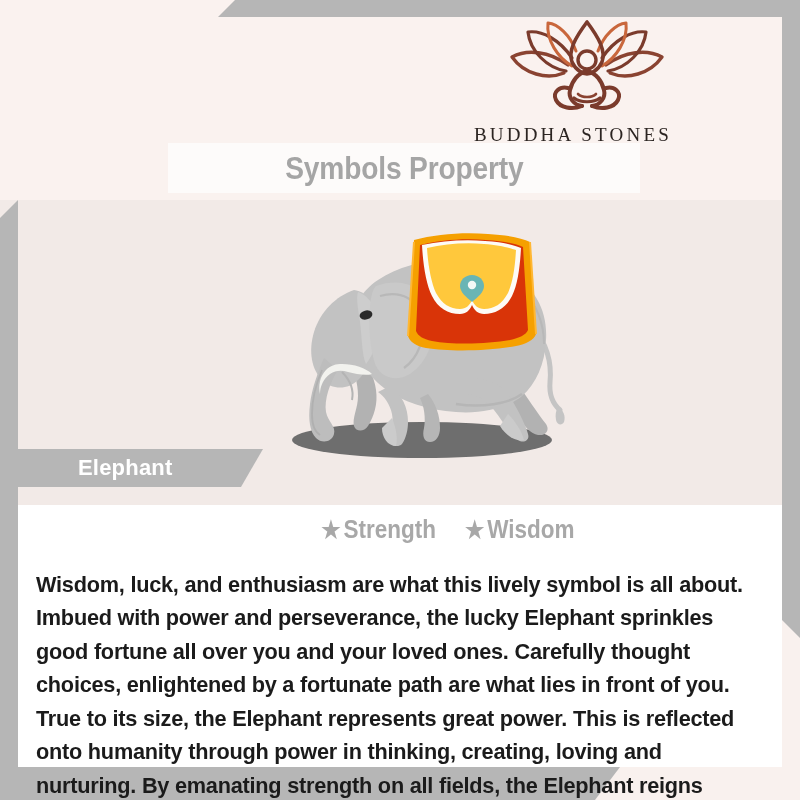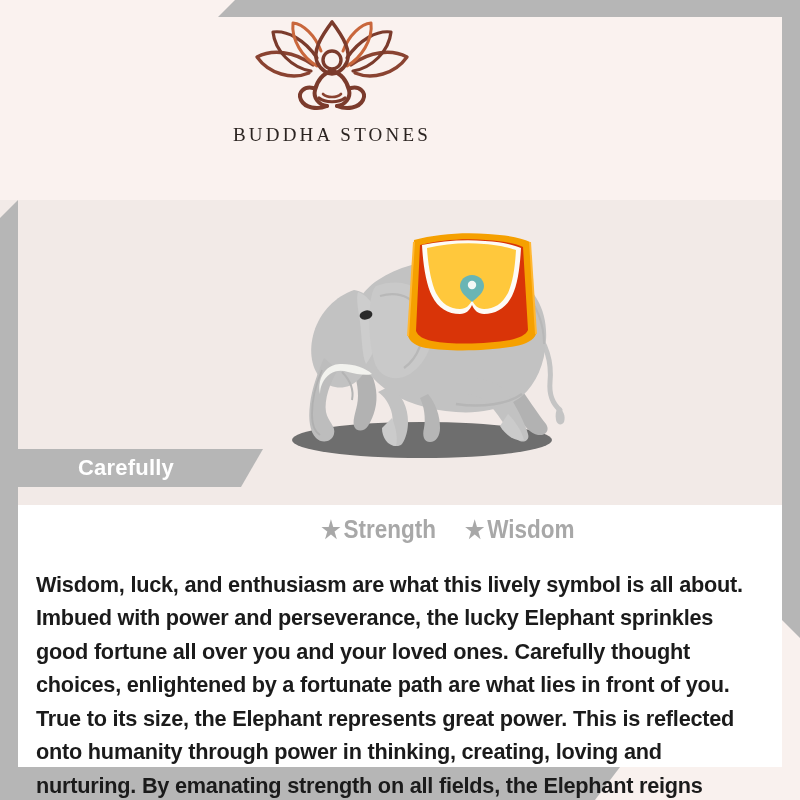--- a/index.html
+++ b/index.html
@@ -67,21 +67,22 @@
     width: 620px; height: 33px;
     background: #b6b6b6;
     clip-path: polygon(0 0, 100% 0, calc(100% - 25px) 100%, 0 100%);
   }
 
   
   .brand {
     position: absolute;
     left: 0; top: 18px;
     width: 664px;
-    text-align: center;
+    text-align: right;
+    padding-left: 8px;
   }
   .brand-logo {
     display: block;
     margin: 0 auto;
   }
   .brand-name {
     display: block;
     margin-top: 4px;
     font-family: "Liberation Serif", serif;
     font-size: 19px;
@@ -209,20 +210,23 @@
           <path d="M90 88 C100 92 112 90 116 82 C120 74 112 68 104 70" stroke-width="4" stroke="#7b3b2c"></path>
 
           <path d="M72 80 C78 85 92 85 98 80" stroke-width="3.2" stroke="#7b3b2c"></path>
           <path d="M76 76 C80 80 90 80 94 76" stroke-width="2.6" stroke="#8a4331"></path>
         </g>
       </svg>
     </span>
     <span class="brand-name">BUDDHA STONES</span>
   </div>
 
+  <div class="title-band">
+    <span class="title-band-text">Symbols Property</span>
+  </div>
 
   <div class="illustration">
     <svg width="345" height="265" viewBox="0 0 345 265" xmlns="http://www.w3.org/2000/svg">
 
       <ellipse cx="172" cy="222" rx="130" ry="18" fill="#6e6e6e"></ellipse>
 
       <path d="M236 150 C250 152 262 156 268 166 C276 178 288 196 296 206 C300 212 296 218 288 217 C281 216 274 208 268 198 C260 184 248 170 236 164 Z" fill="#b2b2b2"></path>
 
       <path d="M108 140 C118 146 124 158 126 172 C128 186 124 198 118 208 C114 214 106 214 104 208 C102 200 108 190 108 178 C108 164 104 152 98 146 Z" fill="#b2b2b2"></path>
 
@@ -268,21 +272,21 @@
 
       <path d="M222 57 C229 57 234 62 234 68 C234 74 228 79 222 84 C216 79 210 74 210 68 C210 62 215 57 222 57 Z" fill="#69b5b5"></path>
       <circle cx="222" cy="67" r="4.2" fill="#f4f8f6"></circle>
 
       <path d="M164 24 L158 118" fill="none" stroke="#ffb733" stroke-width="2"></path>
       <path d="M280 24 L286 116" fill="none" stroke="#ffb733" stroke-width="2"></path>
     </svg>
   </div>
 
   <div class="name-banner">
-    <span class="name-banner-text">Carefully</span>
+    <span class="name-banner-text">Elephant</span>
   </div>
 
   <div class="attributes">
     <span class="attr"><span class="attr-star">★</span><span>Strength</span></span>
     <span class="attr"><span class="attr-star">★</span><span>Wisdom</span></span>
   </div>
 
   <p class="body-copy">Wisdom, luck, and enthusiasm are what this lively symbol is all about. Imbued with power and perseverance, the lucky Elephant sprinkles good fortune all over you and your loved ones. Carefully thought choices, enlightened by a fortunate path are what lies in front of you. True to its size, the Elephant represents great power. This is reflected onto humanity through power in thinking, creating, loving and nurturing. By emanating strength on all fields, the Elephant reigns supreme as one of the most harmonious symbols.</p>
 
 </div>

